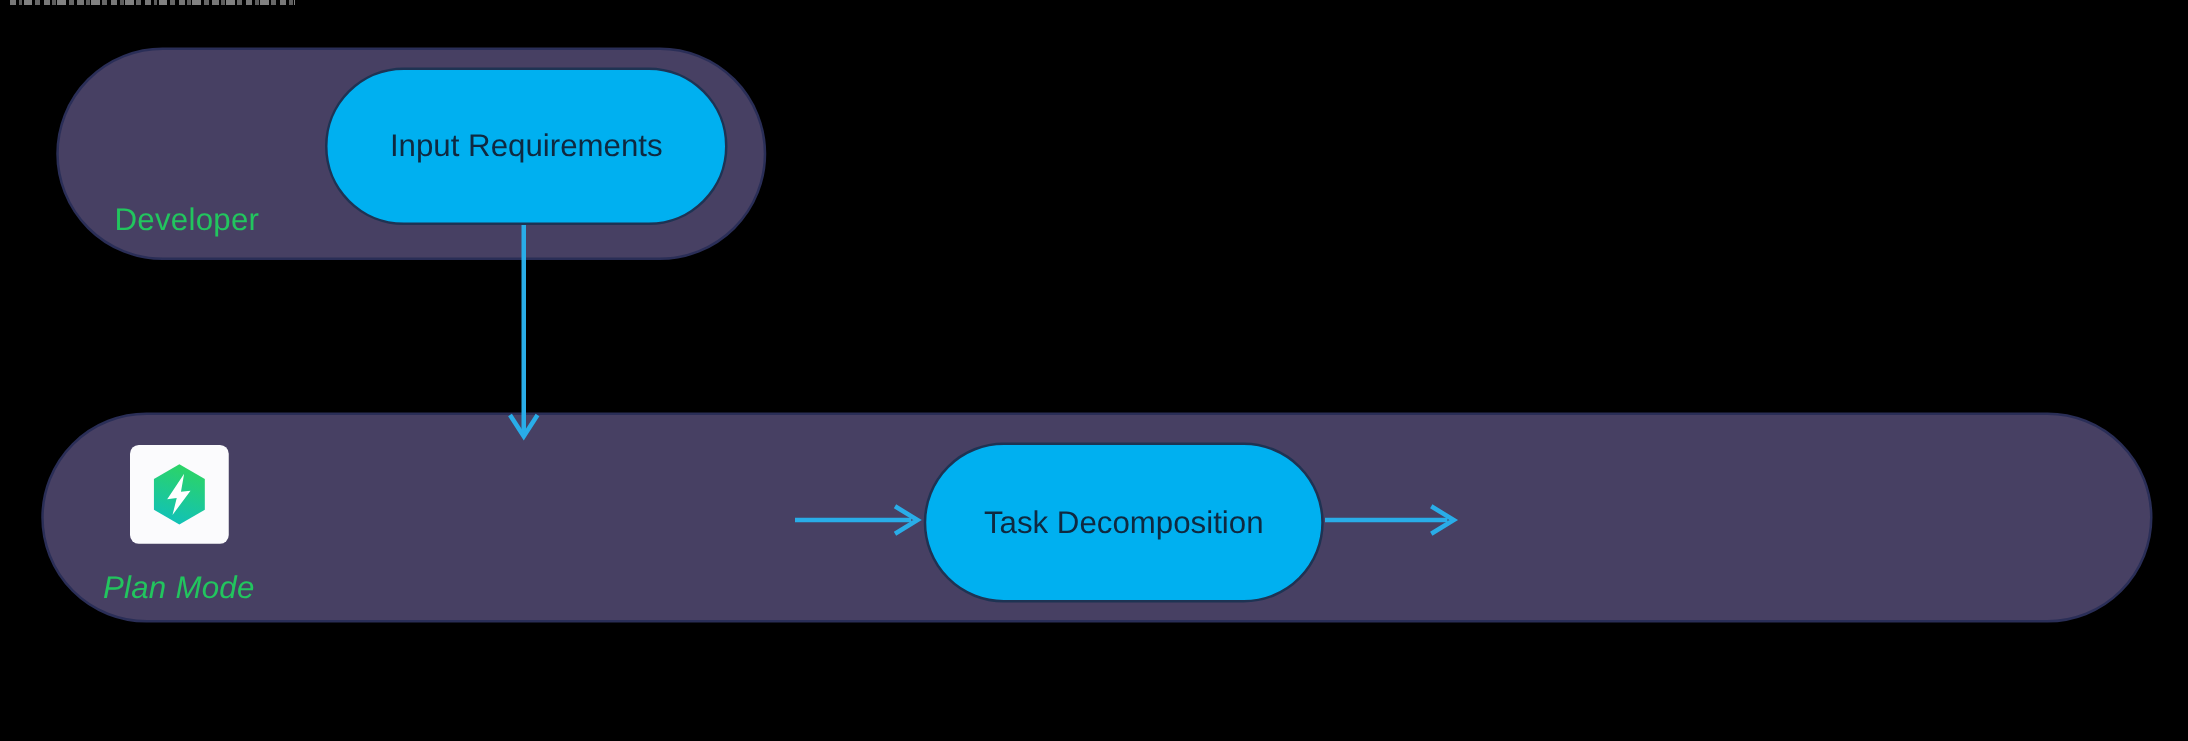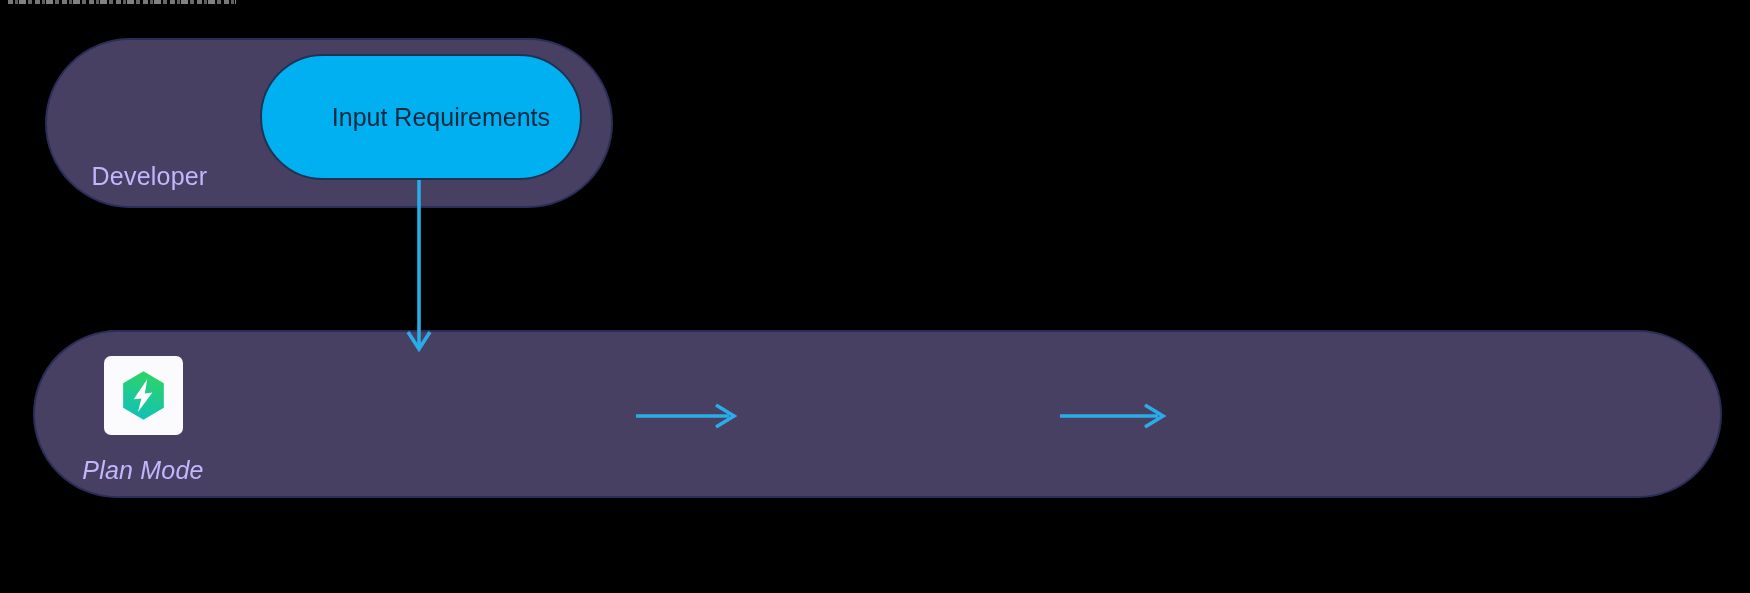--- a/index.html
+++ b/index.html
@@ -38,39 +38,39 @@
     border-radius: 85px;
   }
   .group-plan {
     left: 33px; top: 330px;
     width: 1689px; height: 168px;
     border-radius: 84px;
   }
 
   .group-label {
     position: absolute;
-    color: #c4b5fd;
+    color: #22c55e;
     font-size: 25px;
     text-align: center;
     white-space: nowrap;
     letter-spacing: .2px;
   }
   .group-developer .group-label { left: 0; top: 122px; width: 205px; }
   .group-plan .group-label { left: 8px; top: 124px; width: 200px; font-style: italic; }
 
   .node {
     position: absolute;
     background: #00b0f0;
     border: 2px solid #1e3353;
     color: #0f2940;
     font-size: 25px;
     line-height: 1.28;
     display: flex;
     align-items: center;
-    justify-content: flex-end;
+    justify-content: center;
     text-align: center;
     padding: 0 30px;
   }
   .node-input    { left: 213px; top: 14px; width: 322px; height: 126px; border-radius: 63px; }
   .node-analyze  { left: 177px; top: 22px; width: 423px; height: 128px; border-radius: 64px; }
   .node-task     { left: 704px; top: 22px; width: 320px; height: 128px; border-radius: 64px; }
   .node-generate { left: 1132px; top: 22px; width: 395px; height: 128px; border-radius: 64px; }
 
   .avatar-box { position: absolute; left: 50px; top: 10px; width: 110px; height: 112px; }
   .planicon-box {
@@ -113,20 +113,23 @@
           </linearGradient>
         </defs>
         <polygon points="39.5,11 63.5,25 63.5,54 39.5,68 15.5,54 15.5,25" fill="url(#hexgrad)" stroke-linejoin="round"></polygon>
         <polygon points="44,20 28,44 37,43 33,59 50,36 41,37" fill="#ffffff"></polygon>
       </svg>
     </div>
 
     <div class="group-label">Plan Mode</div>
 
 
+    <div class="node node-task">
+      <span>Task Decomposition</span>
+    </div>
 
   </div>
 
   <svg class="arrows" width="1750" height="593" viewBox="0 0 1750 593">
     <g stroke="#29ade8" stroke-width="3.6" fill="none">
       <g>
         <line x1="419" y1="180" x2="419" y2="347"></line>
         <polyline points="408,332 419,349 430,332"></polyline>
       </g>
       <g>

